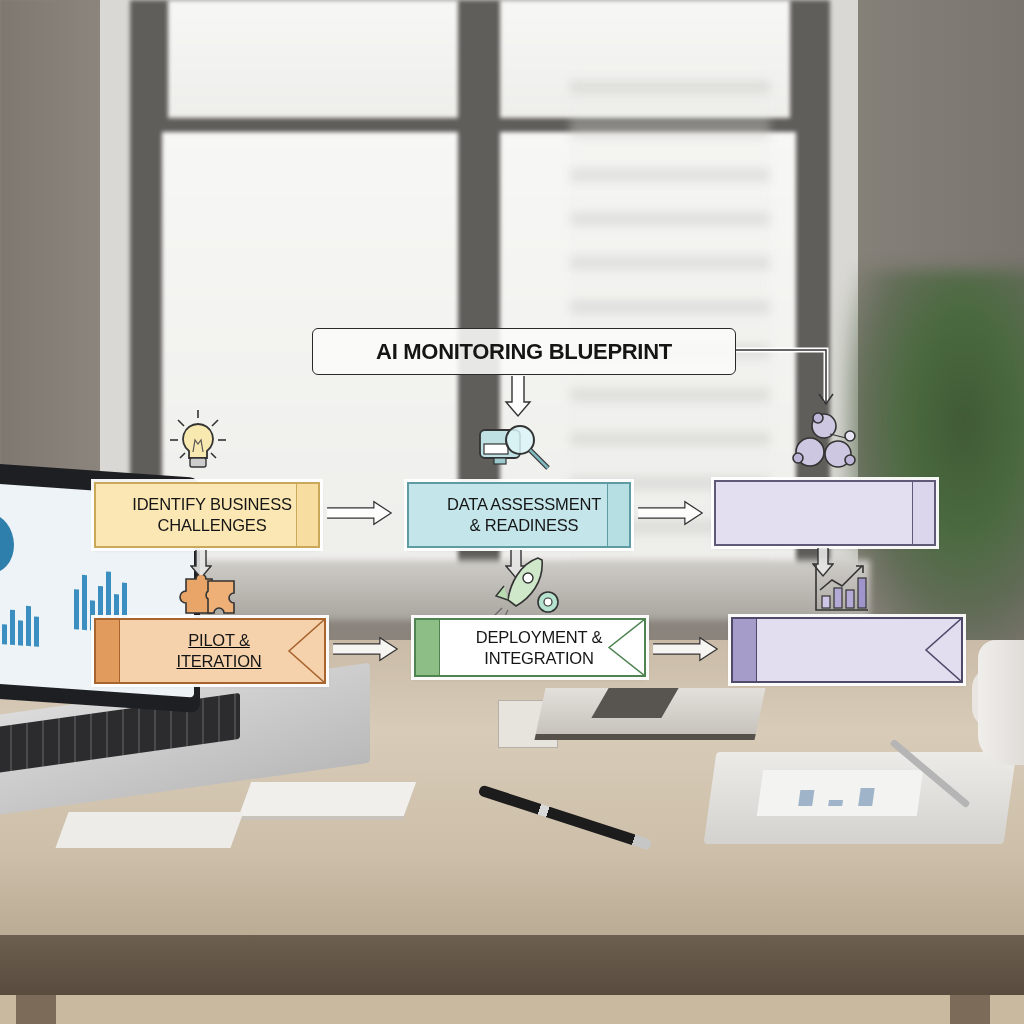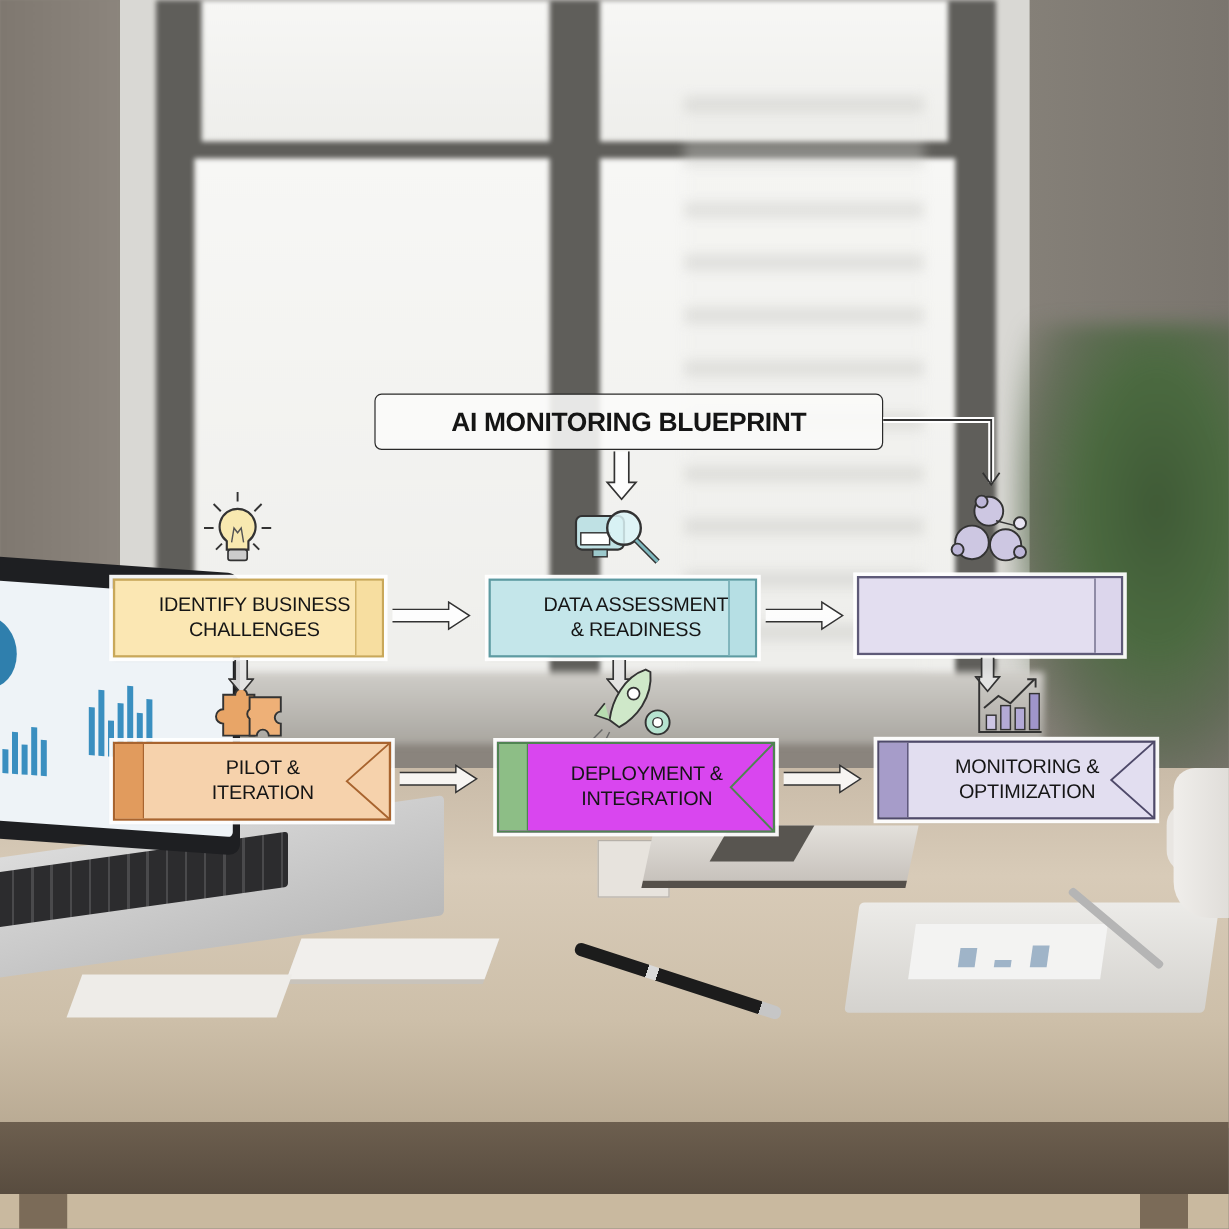--- a/index.html
+++ b/index.html
@@ -206,21 +206,21 @@
     </g>
     <line x1="40" y1="24" x2="56" y2="28" stroke="#333" stroke-width="1.2"></line>
   </svg>
 
   <div class="step top" style="left:94px;top:482px;width:226px;height:66px;background:#fbe7b3;border-color:#c9a85a;">
     <div class="tab" style="border-color:#c9a85a;background:#f7dea0;"></div>
     <span class="label" style="margin-right:22px;">IDENTIFY BUSINESS
 CHALLENGES</span>
   </div>
 
-  <div class="step top" style="left:407px;top:482px;width:224px;height:66px;background:#c4e6ea;border-color:#5e9ba2;justify-content:flex-end;">
+  <div class="step top" style="left:407px;top:482px;width:224px;height:66px;background:#c4e6ea;border-color:#5e9ba2;">
     <div class="tab" style="border-color:#5e9ba2;background:#b6dfe4;"></div>
     <span class="label" style="margin-right:22px;">DATA ASSESSMENT
 &amp; READINESS</span>
   </div>
 
   <div class="step top" style="left:714px;top:480px;width:222px;height:66px;background:#e3def0;border-color:#5e5a78;">
     <div class="tab" style="border-color:#5e5a78;background:#dcd6ec;"></div>
   </div>
 
   <svg class="arrow-h" style="left:322px;top:500px;" viewBox="0 0 76 30">
@@ -257,42 +257,40 @@
   <svg class="icon" style="left:814px;top:562px;" width="56" height="52">
     <path d="M2 2 V48 H54" fill="none" stroke="#333" stroke-width="1.6"></path>
     <rect x="8" y="34" width="8" height="12" fill="#cdc6e4" stroke="#333" stroke-width="1.2"></rect>
     <rect x="20" y="26" width="8" height="20" fill="#b3aad6" stroke="#333" stroke-width="1.2"></rect>
     <rect x="32" y="28" width="8" height="18" fill="#b3aad6" stroke="#333" stroke-width="1.2"></rect>
     <rect x="44" y="16" width="8" height="30" fill="#9f95cb" stroke="#333" stroke-width="1.2"></rect>
     <path d="M6 28 L18 18 L28 24 L48 4" fill="none" stroke="#333" stroke-width="1.6"></path>
     <path d="M42 4 H49 V11" fill="none" stroke="#333" stroke-width="1.6"></path>
   </svg>
 
-  <div class="step bottom" style="left:94px;top:618px;width:232px;height:66px;background:#f6d2ac;border-color:#a8642f;">
+  <div class="step bottom" style="left:94px;top:618px;width:232px;height:66px;background:#f6d2ac;border-color:#a8642f;text-decoration:underline;">
     <div class="band" style="background:#e19b5d;border-color:#a8642f;"></div>
     <span class="label" style="margin-left:16px;margin-right:30px;">PILOT &amp;
 ITERATION</span>
     <svg class="notch" viewBox="0 0 38 68" preserveAspectRatio="none">
       <path d="M38 0 L2 34 L38 68" fill="none" stroke="#a8642f" stroke-width="1.6"></path>
     </svg>
   </div>
 
-  <div class="step bottom" style="left:414px;top:618px;width:232px;height:76px;background:#d946ef;border-color:#4f8452;">
+  <div class="step bottom" style="left:414px;top:618px;width:232px;height:59px;background:#ffffff;border-color:#4f8452;">
     <div class="band" style="background:#8dbe86;border-color:#4f8452;"></div>
     <span class="label" style="margin-left:16px;margin-right:30px;">DEPLOYMENT &amp;
 INTEGRATION</span>
     <svg class="notch" viewBox="0 0 38 68" preserveAspectRatio="none">
       <path d="M38 0 L2 34 L38 68" fill="none" stroke="#4f8452" stroke-width="1.6"></path>
     </svg>
   </div>
 
   <div class="step bottom" style="left:731px;top:617px;width:232px;height:66px;background:#e2def0;border-color:#4f4a6a;">
     <div class="band" style="background:#a69cc9;border-color:#4f4a6a;"></div>
-    <span class="label" style="margin-left:16px;margin-right:30px;">MONITORING &amp;
-OPTIMIZATION</span>
     <svg class="notch" viewBox="0 0 38 68" preserveAspectRatio="none">
       <path d="M38 0 L2 34 L38 68" fill="none" stroke="#4f4a6a" stroke-width="1.6"></path>
     </svg>
   </div>
 
   <svg class="arrow-h" style="left:328px;top:636px;" viewBox="0 0 76 30">
     <path d="M0 9 H54 V2 L74 15 L54 28 V21 H0" fill="rgba(255,255,255,0.85)" stroke="#333" stroke-width="1.4"></path>
   </svg>
   <svg class="arrow-h" style="left:648px;top:636px;" viewBox="0 0 76 30">
     <path d="M0 9 H54 V2 L74 15 L54 28 V21 H0" fill="rgba(255,255,255,0.85)" stroke="#333" stroke-width="1.4"></path>

